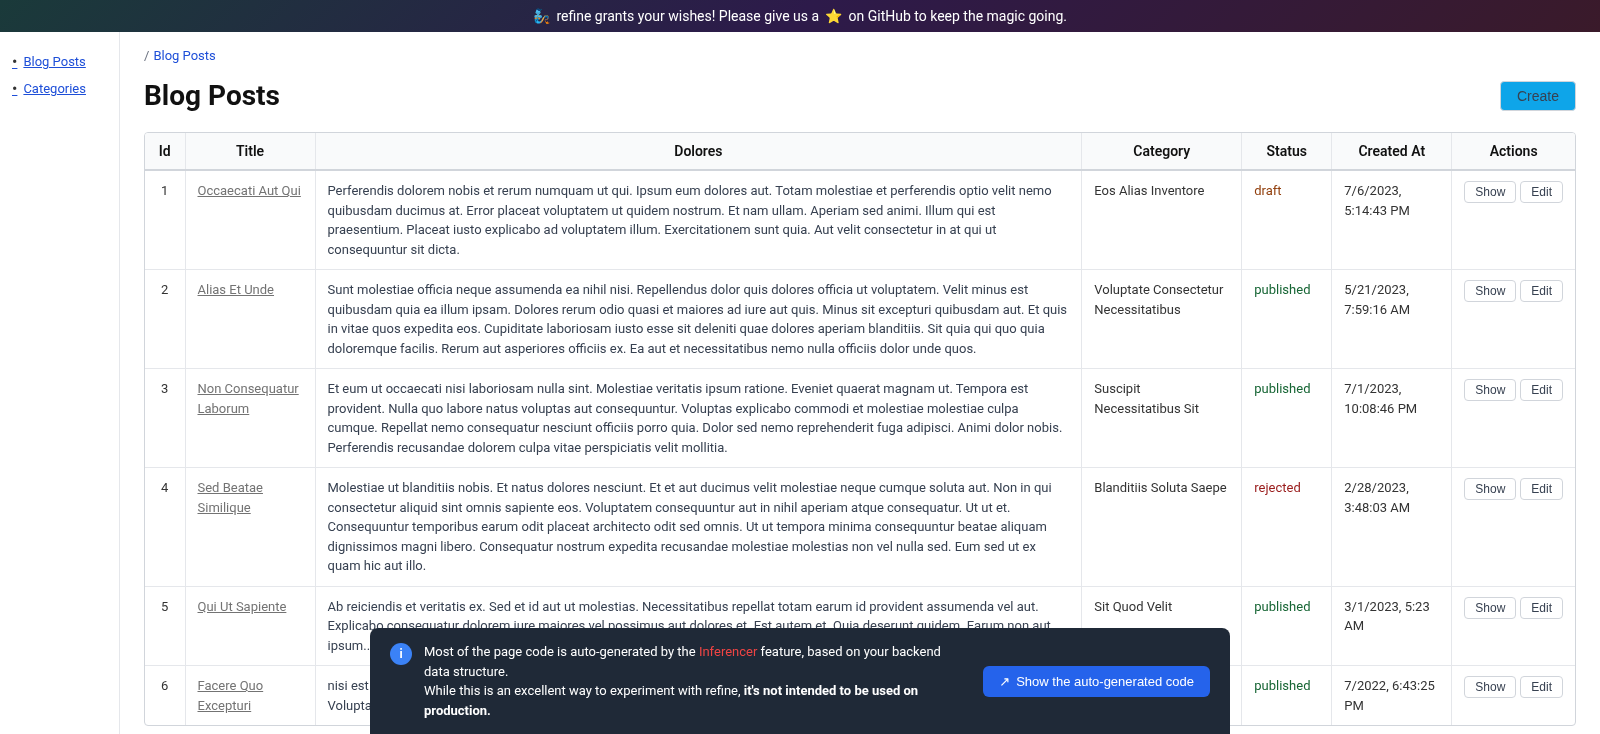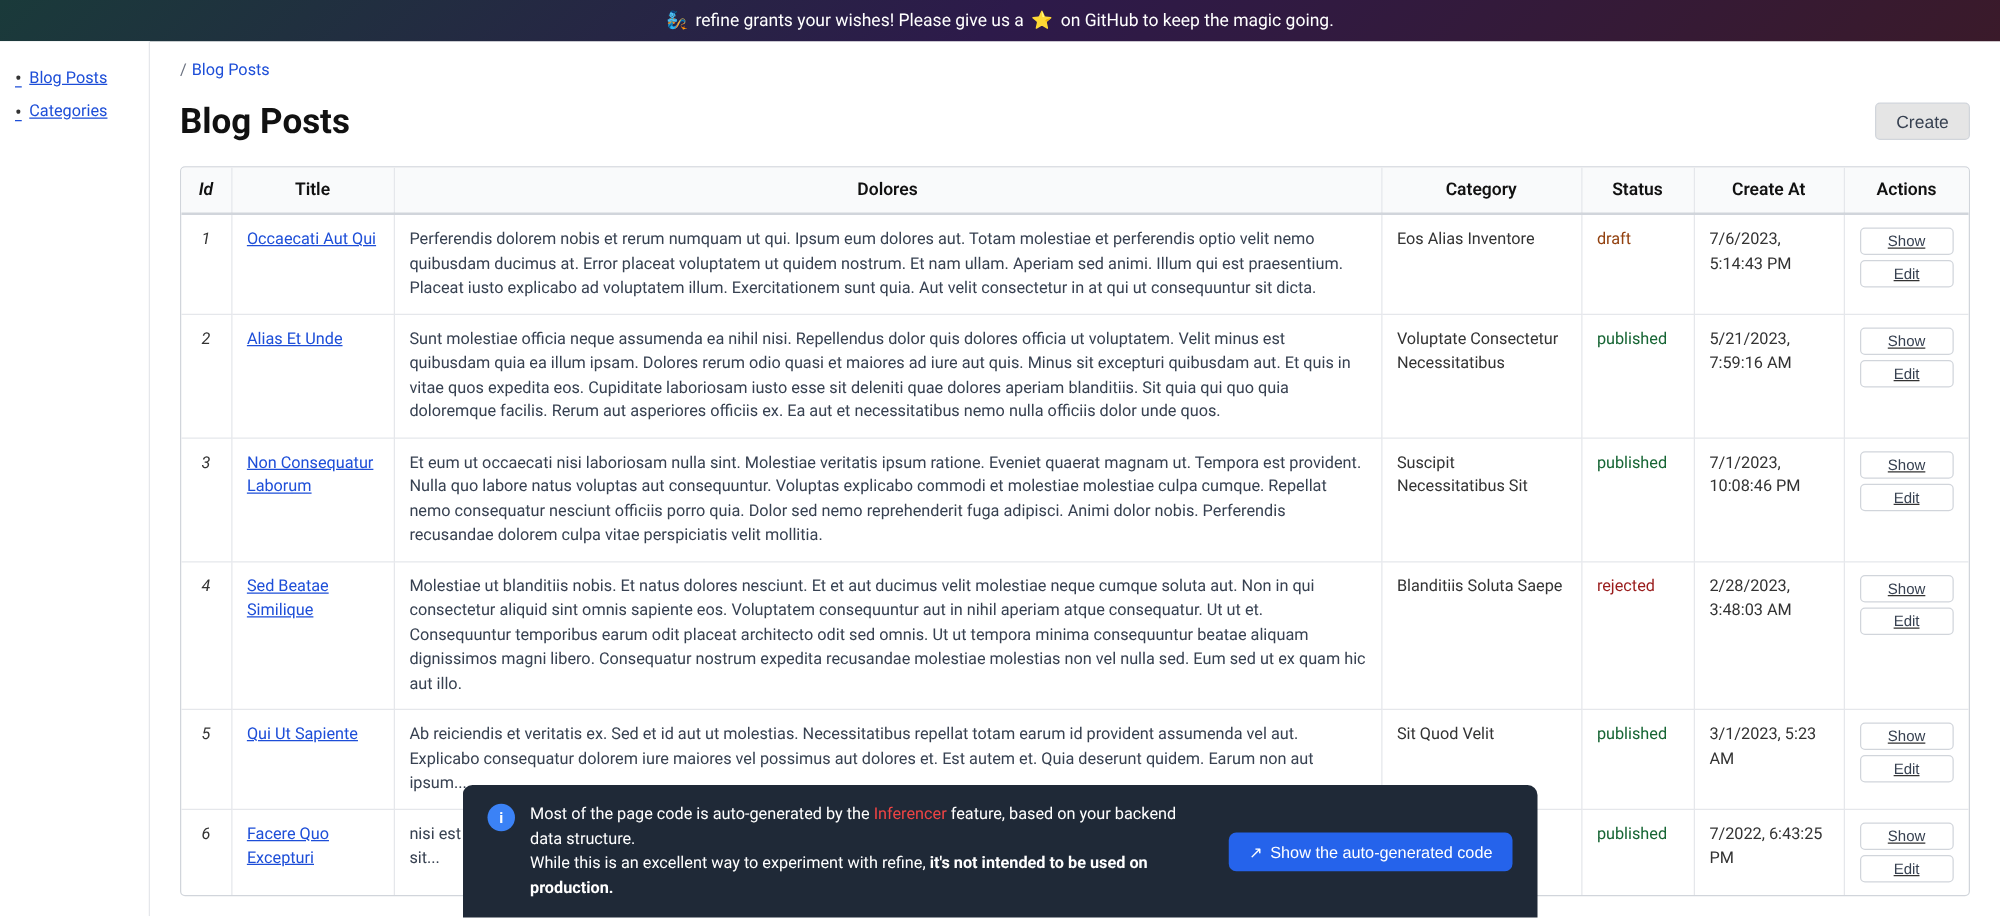--- a/index.html
+++ b/index.html
@@ -73,21 +73,21 @@
     }
     .page-title {
       font-size: 28px;
       font-weight: 700;
       color: #111;
     }
     .create-btn {
       padding: 6px 16px;
       border: 1px solid #d1d5db;
       border-radius: 4px;
-      background: #e5e5e5;
+      background: #0ea5e9;
       cursor: pointer;
       font-size: 14px;
       color: #374151;
     }
 
     
     .table-container {
       border: 1px solid #d1d5db;
       border-radius: 4px;
       overflow: hidden;
@@ -113,35 +113,35 @@
       padding: 10px 12px;
       border-bottom: 1px solid #e5e7eb;
       border-right: 1px solid #e5e7eb;
       vertical-align: top;
       font-size: 13px;
       line-height: 1.5;
     }
     td:last-child { border-right: none; }
     tr:last-child td { border-bottom: none; }
 
-    .col-id { width: 40px; text-align: center; font-style: italic; }
+    .col-id { width: 40px; text-align: center; }
     .col-title { width: 130px; }
     .col-content { }
     .col-category { width: 160px; }
     .col-status { width: 90px; }
     .col-created { width: 120px; }
     .col-actions { width: 100px; }
 
     td.col-id { text-align: center; }
 
-    .title-link { color: #1d4ed8; text-decoration: underline; cursor: pointer; }
+    .title-link { color: #737373; text-decoration: underline; cursor: pointer; }
 
     .content-text { color: #374151; }
 
-    .action-buttons { display: flex; flex-direction: column; gap: 4px; text-decoration: underline; }
+    .action-buttons { display: flex; flex-direction: row; gap: 4px; }
     .action-btn {
       padding: 3px 10px;
       border: 1px solid #d1d5db;
       border-radius: 4px;
       background: #fff;
       cursor: pointer;
       font-size: 12px;
       color: #374151;
       text-align: center;
     }
@@ -235,21 +235,21 @@
 
     <div class="table-container">
       <table>
         <thead>
           <tr>
             <th class="col-id">Id</th>
             <th class="col-title">Title</th>
             <th class="col-content">Dolores</th>
             <th class="col-category">Category</th>
             <th class="col-status">Status</th>
-            <th class="col-created">Create At</th>
+            <th class="col-created">Created At</th>
             <th class="col-actions">Actions</th>
           </tr>
         </thead>
         <tbody id="table-body">
         <tr>
     <td class="col-id">1</td>
     <td class="col-title">
       <a class="title-link">Occaecati Aut Qui</a>
     </td>
     <td class="col-content">

